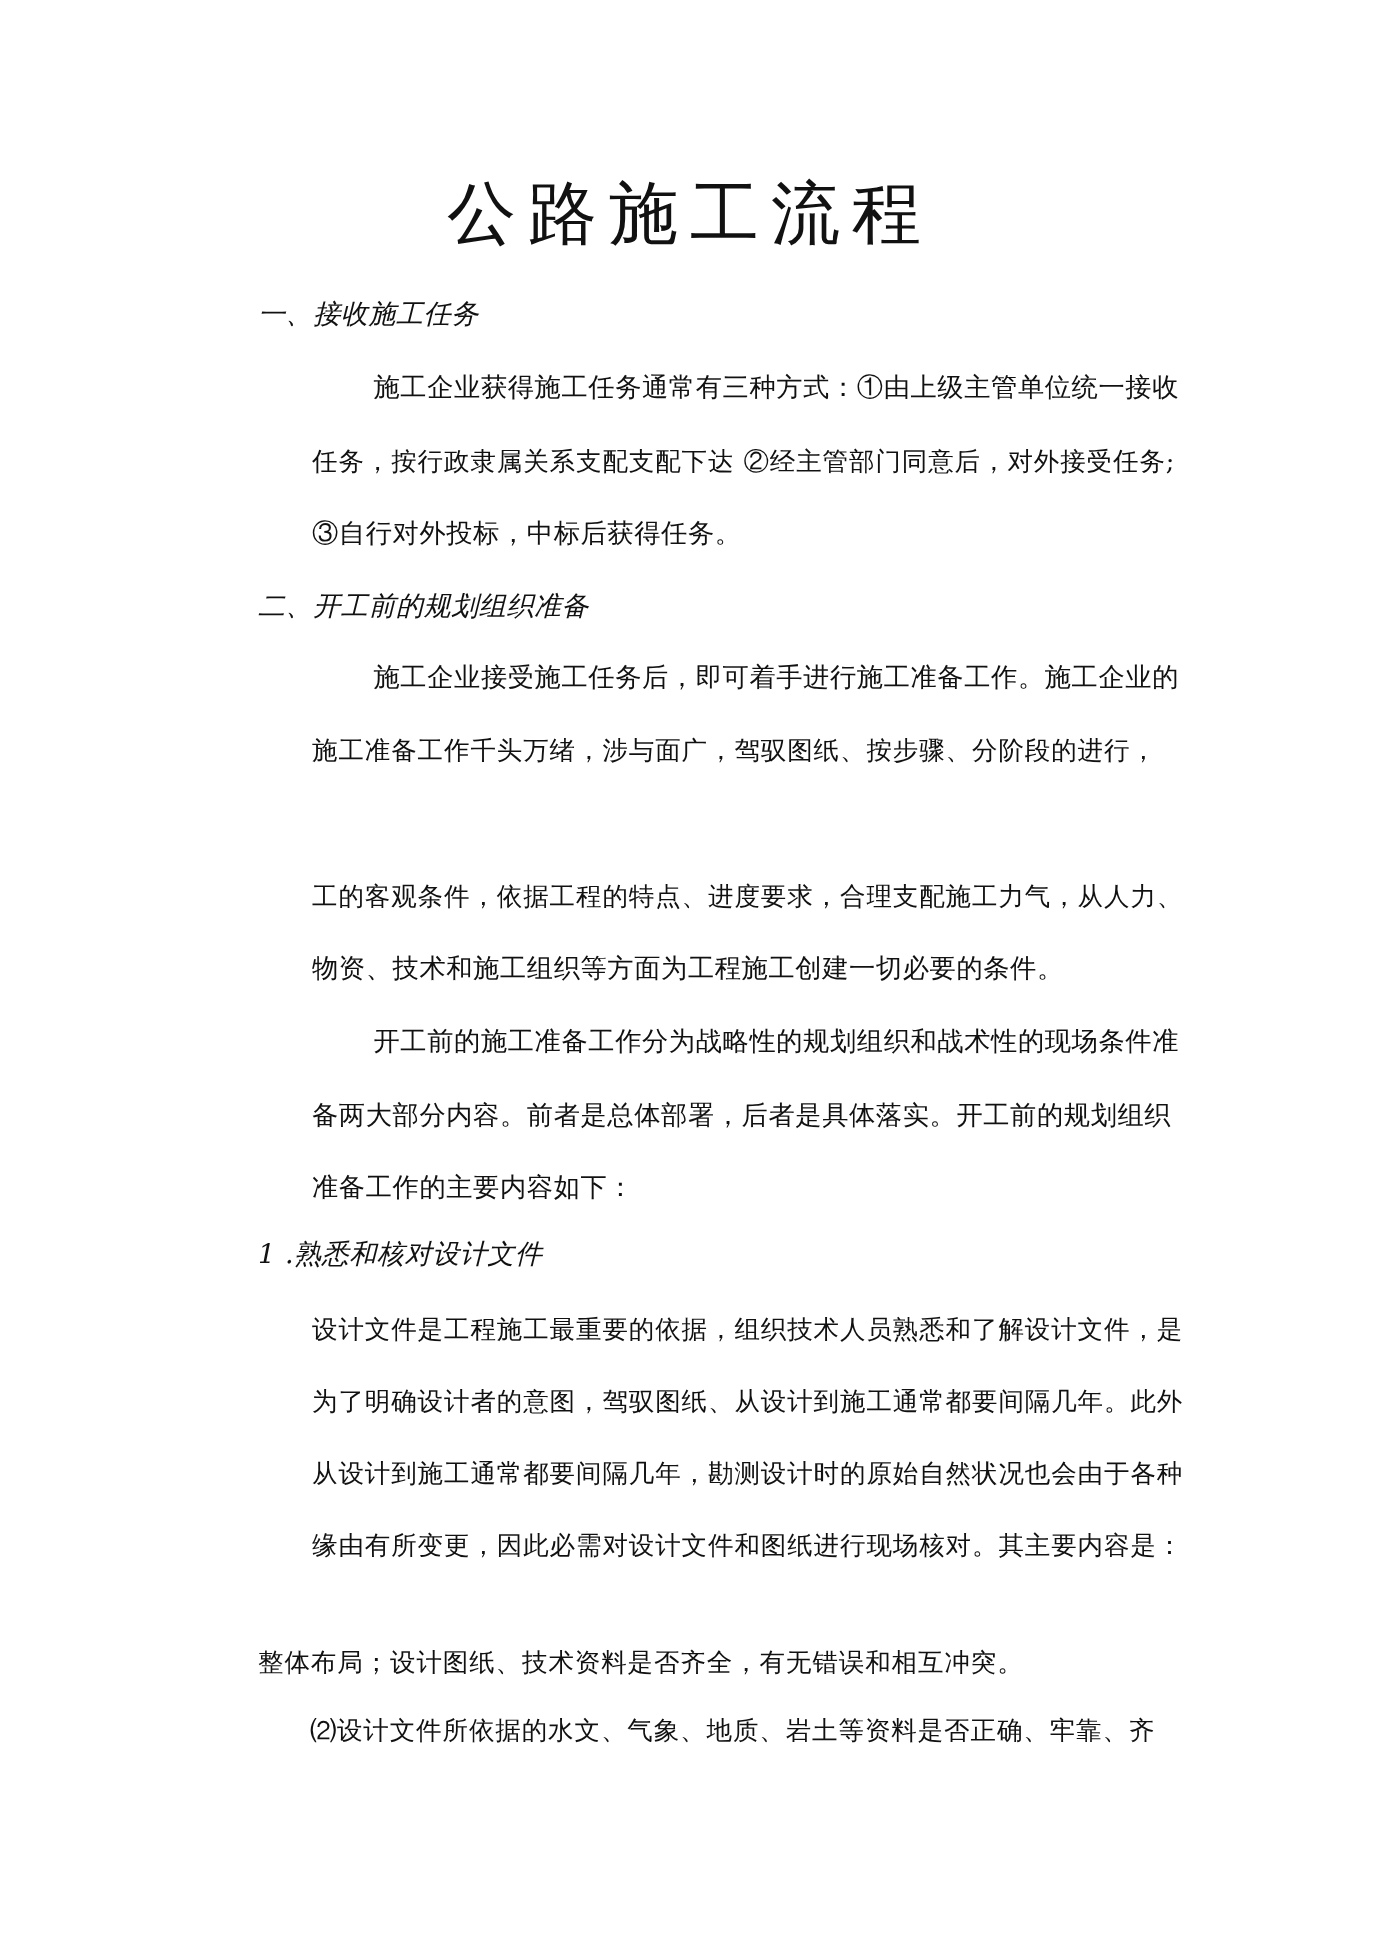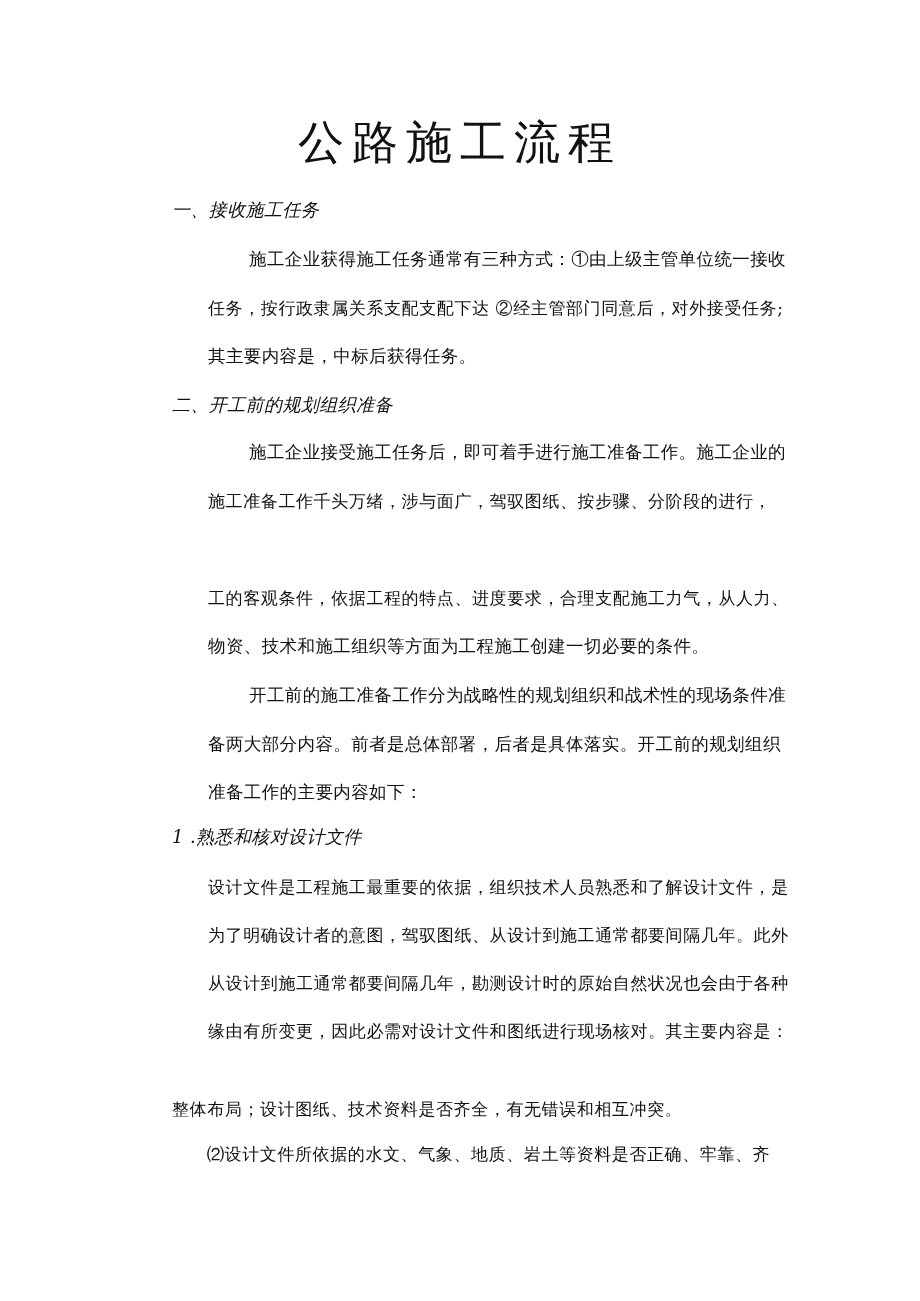--- a/index.html
+++ b/index.html
@@ -17,21 +17,21 @@
   </style>
 </head>
 <body>
 
 <div class="page">
   <div class="title">公路施工流程</div>
 
   <div class="ln h1" style="left:172px; top:199px;">一、接收施工任务</div>
   <div class="ln" style="left:249px; top:248px;">施工企业获得施工任务通常有三种方式：①由上级主管单位统一接收</div>
   <div class="ln tight" style="left:208px; top:297px;">任务，按行政隶属关系支配支配下达 ②经主管部门同意后，对外接受任务;</div>
-  <div class="ln" style="left:208px; top:345px;">其主要内容是，中标后获得任务。</div>
+  <div class="ln" style="left:208px; top:345px;">③自行对外投标，中标后获得任务。</div>
 
   <div class="ln" style="left:249px; top:441px;">施工企业接受施工任务后，即可着手进行施工准备工作。施工企业的</div>
   <div class="ln h1" style="left:172px; top:394px;">二、开工前的规划组织准备</div>
   <div class="ln tight" style="left:208px; top:490px;">施工准备工作千头万绪，涉与面广，驾驭图纸、按步骤、分阶段的进行，</div>
   <div class="ln tight" style="left:208px; top:587px;">工的客观条件，依据工程的特点、进度要求，合理支配施工力气，从人力、</div>
   <div class="ln" style="left:208px; top:635px;">物资、技术和施工组织等方面为工程施工创建一切必要的条件。</div>
 
   <div class="ln" style="left:249px; top:684px;">开工前的施工准备工作分为战略性的规划组织和战术性的现场条件准</div>
   <div class="ln" style="left:208px; top:733px;">备两大部分内容。前者是总体部署，后者是具体落实。开工前的规划组织</div>
   <div class="ln" style="left:208px; top:781px;">准备工作的主要内容如下：</div>

